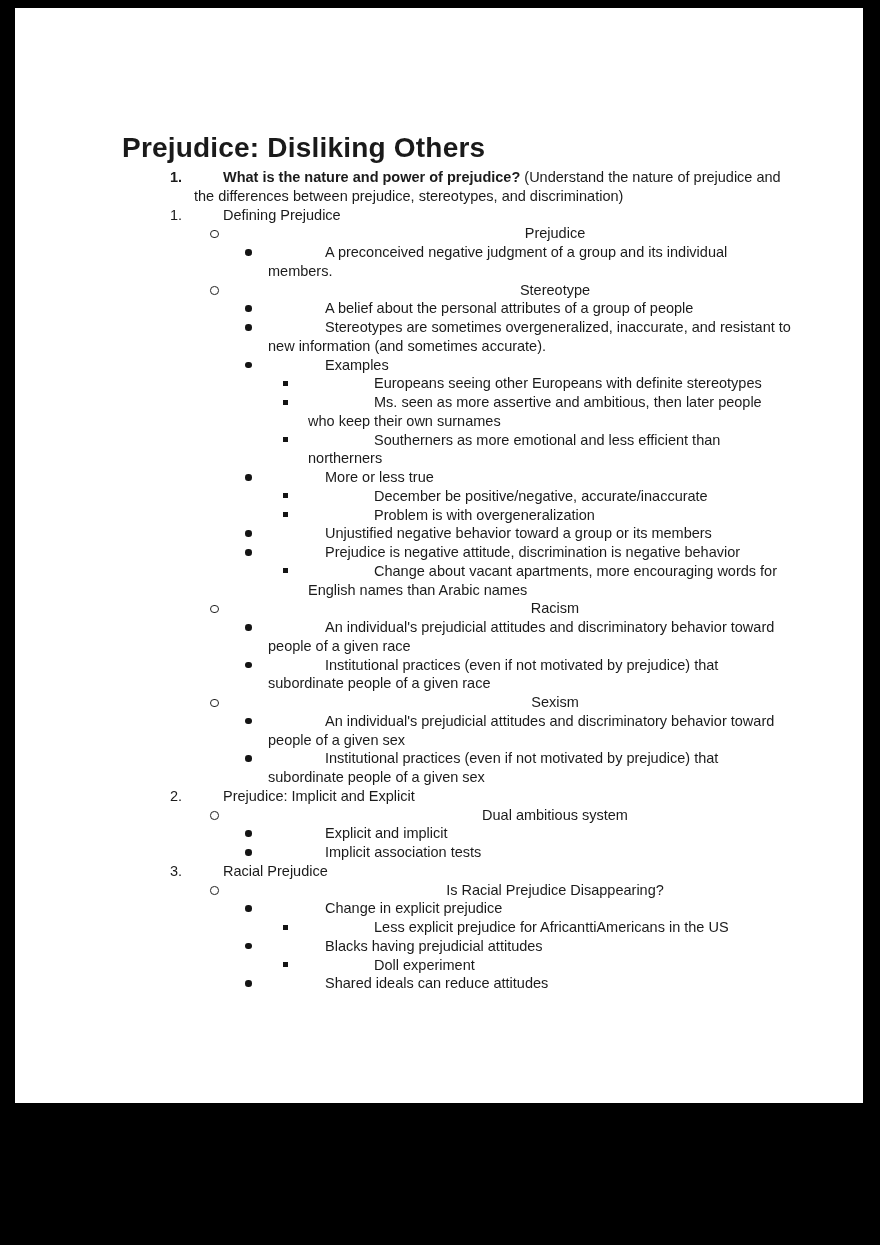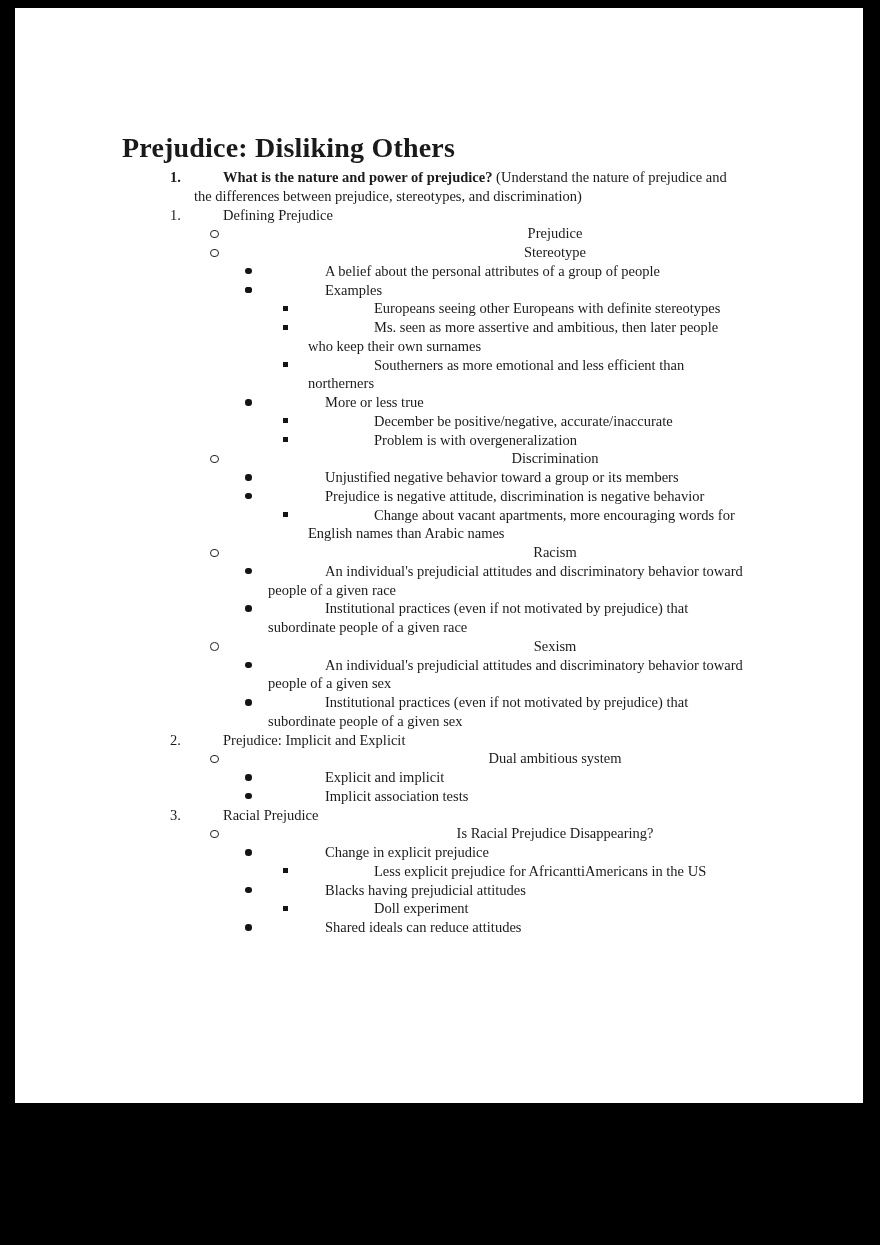--- a/index.html
+++ b/index.html
@@ -8,21 +8,20 @@
     background: #000000;
     position: relative;
     font-family: "Liberation Sans", sans-serif;
     overflow: hidden;
   }
   .paper {
     position: absolute;
     left: 15px; top: 8px;
     width: 848px; height: 1095px;
     background: #ffffff;
-    font-family: Liberation Serif, serif;
   }
   .doc-title {
     position: absolute;
     left: 107px; top: 104px;
     font-size: 28px;
     line-height: 34px;
     color: #1a1a1a;
     letter-spacing: 0.2px;
     white-space: pre;
   }
@@ -73,33 +72,35 @@
 </head>
 <body>
 
 <div class="paper">
   <h1 class="doc-title">Prejudice: Disliking Others</h1>
   <div class="outline">
       <div class="item l1"><span class="mk mk-number bold">1.</span><span class="txt"><span class="b">What is the nature and power of prejudice?</span><span> (Understand the nature of prejudice and
 the differences between prejudice, stereotypes, and discrimination)</span></span></div>
       <div class="item l1"><span class="mk mk-number">1.</span><span class="txt">Defining Prejudice</span></div>
       <div class="item l2"><span class="mk mk-circle"></span><span class="txt">Prejudice</span></div>
+      <div class="item l3"><span class="mk mk-disc"></span><span class="txt">A preconceived negative judgment of a group and its individual
+members.</span></div>
       <div class="item l2"><span class="mk mk-circle"></span><span class="txt">Stereotype</span></div>
       <div class="item l3"><span class="mk mk-disc"></span><span class="txt">A belief about the personal attributes of a group of people</span></div>
-      <div class="item l3"><span class="mk mk-disc"></span></div>
+      <div class="item l3"><span class="mk mk-disc"></span><span class="txt">Stereotypes are sometimes overgeneralized, inaccurate, and resistant to
+new information (and sometimes accurate).</span></div>
       <div class="item l3"><span class="mk mk-disc"></span><span class="txt">Examples</span></div>
       <div class="item l4"><span class="mk mk-square"></span><span class="txt">Europeans seeing other Europeans with definite stereotypes</span></div>
       <div class="item l4"><span class="mk mk-square"></span><span class="txt">Ms. seen as more assertive and ambitious, then later people
 who keep their own surnames</span></div>
       <div class="item l4"><span class="mk mk-square"></span><span class="txt">Southerners as more emotional and less efficient than
 northerners</span></div>
       <div class="item l3"><span class="mk mk-disc"></span><span class="txt">More or less true</span></div>
       <div class="item l4"><span class="mk mk-square"></span><span class="txt">December be positive/negative, accurate/inaccurate</span></div>
       <div class="item l4"><span class="mk mk-square"></span><span class="txt">Problem is with overgeneralization</span></div>
-      <div class="item l2"><span class="mk mk-circle"></span><span class="txt">Discrimination</span></div>
       <div class="item l3"><span class="mk mk-disc"></span><span class="txt">Unjustified negative behavior toward a group or its members</span></div>
       <div class="item l3"><span class="mk mk-disc"></span><span class="txt">Prejudice is negative attitude, discrimination is negative behavior</span></div>
       <div class="item l4"><span class="mk mk-square"></span><span class="txt">Change about vacant apartments, more encouraging words for
 English names than Arabic names</span></div>
       <div class="item l2"><span class="mk mk-circle"></span><span class="txt">Racism</span></div>
       <div class="item l3"><span class="mk mk-disc"></span><span class="txt">An individual's prejudicial attitudes and discriminatory behavior toward
 people of a given race</span></div>
       <div class="item l3"><span class="mk mk-disc"></span><span class="txt">Institutional practices (even if not motivated by prejudice) that
 subordinate people of a given race</span></div>
       <div class="item l2"><span class="mk mk-circle"></span><span class="txt">Sexism</span></div>

